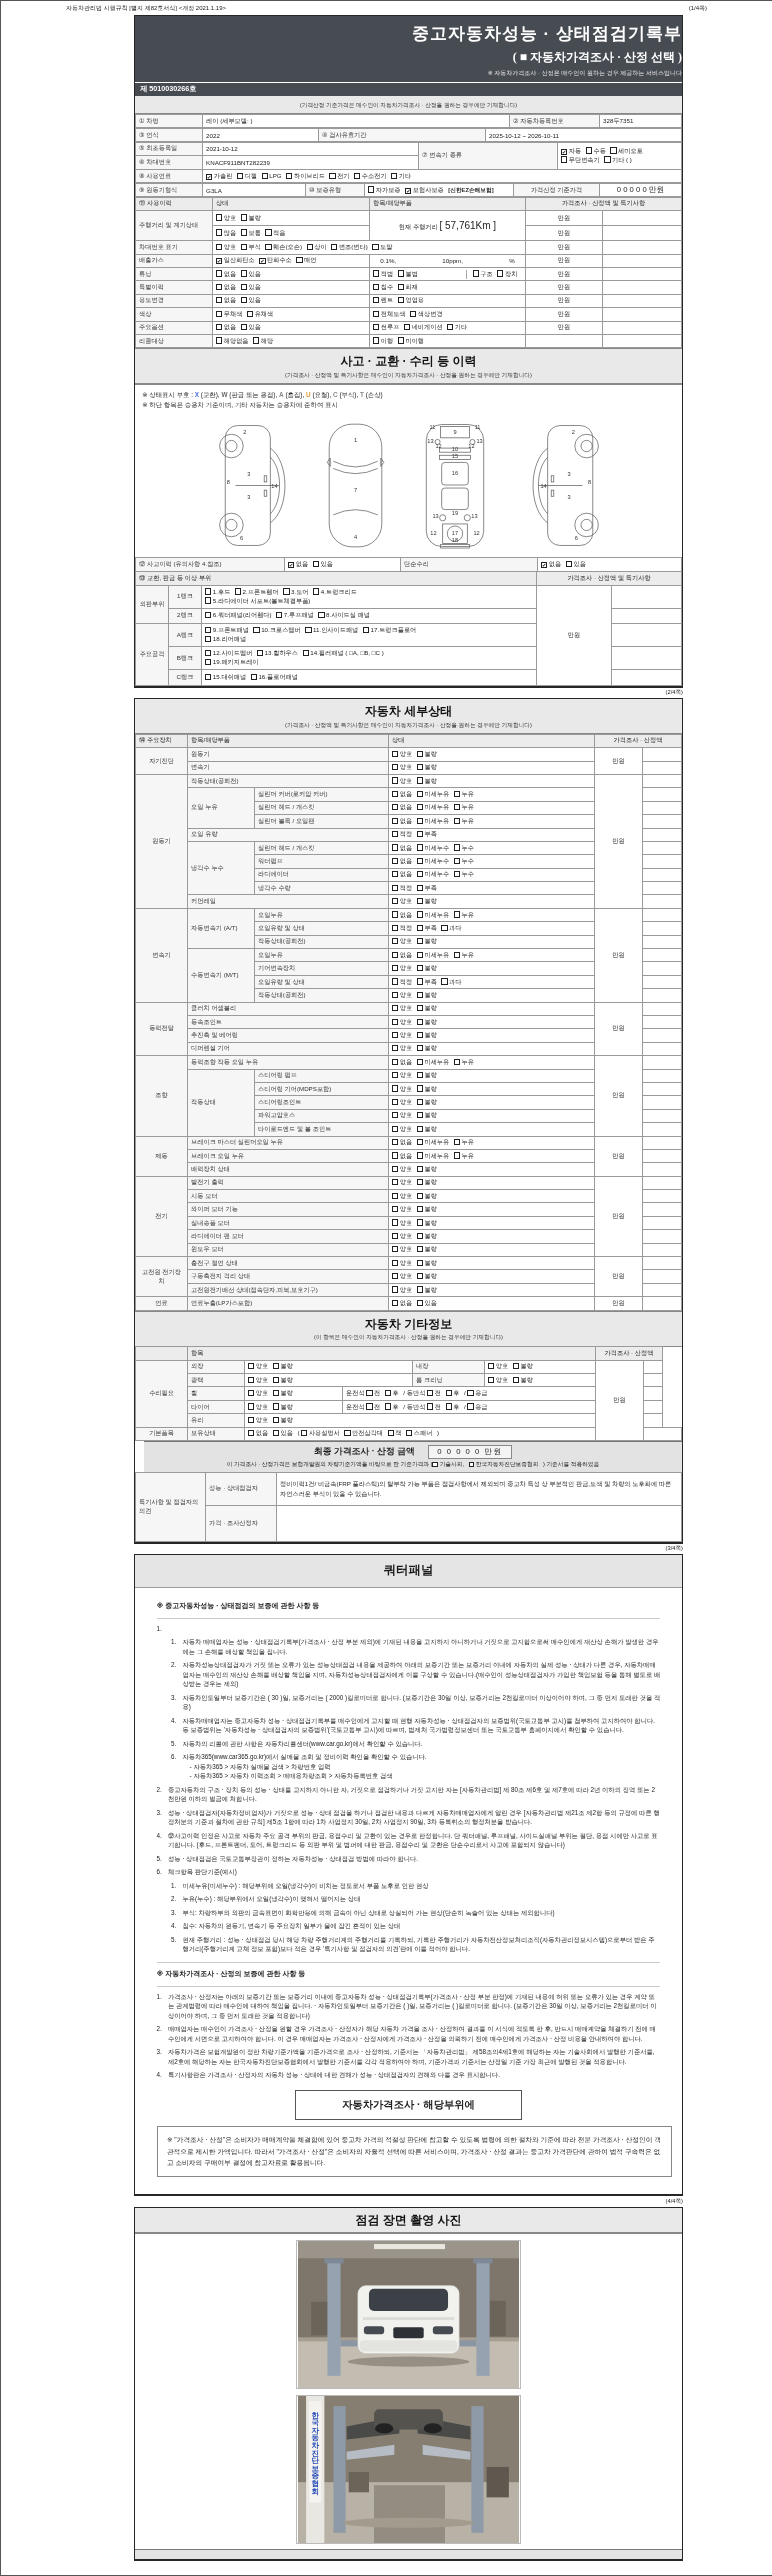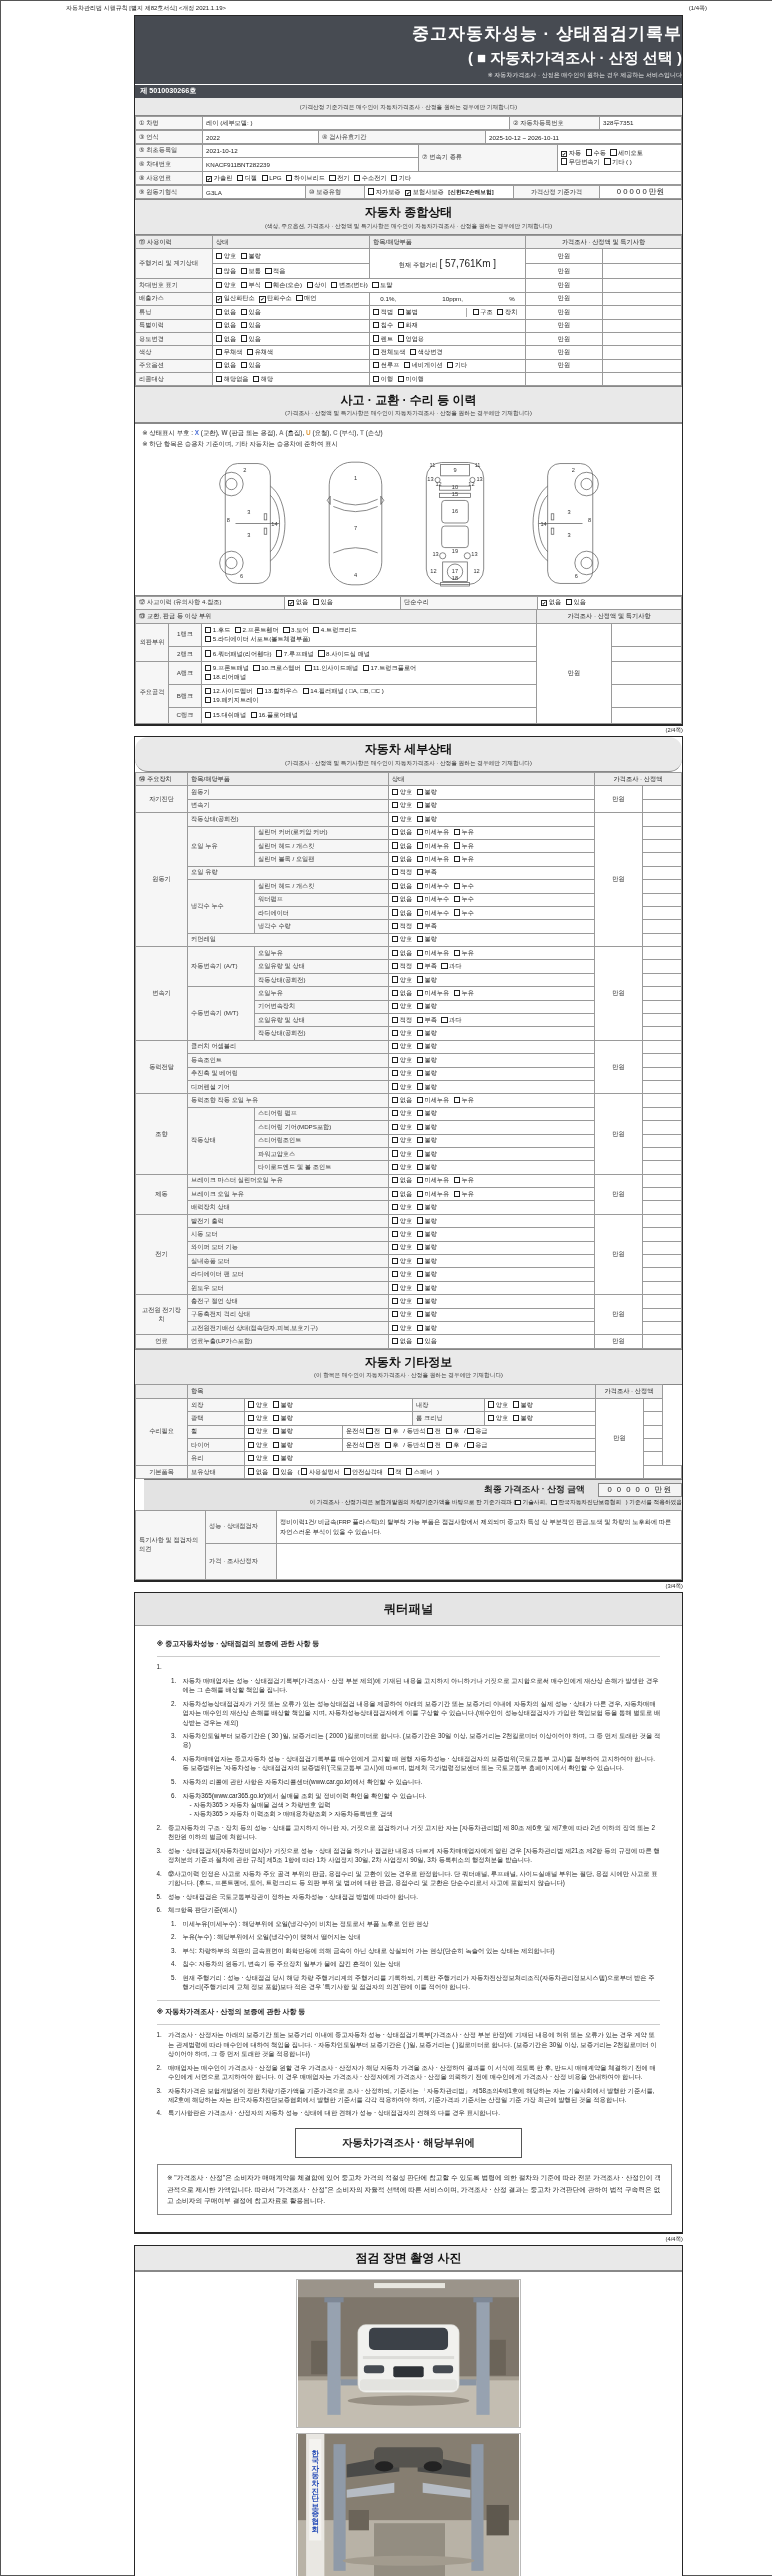--- a/index.html
+++ b/index.html
@@ -8,21 +8,21 @@
        font-family:"Liberation Sans","DejaVu Sans",sans-serif;color:#1c1c1c;}
   .frame{position:absolute;inset:0;border:0.5px solid #555;pointer-events:none;}
   .topline{width:641px;margin:0 auto;padding-top:3.6px;display:flex;justify-content:space-between;
            font-size:6px;color:#222;}
   .col{width:549px;margin:2.1px 0 0 134px;position:relative;}
   .box{border:1.5px solid #262626;border-bottom-width:2.6px;background:#fff;}
   .marker{text-align:right;font-size:5.7px;color:#222;padding:1.5px 0 1px;}
   .dark{background:#474b52;color:#fff;}
   .title-block{text-align:right;padding:6.7px 0 4.6px;}
   .title-block h1{font-size:17px;font-weight:bold;letter-spacing:1px;}
-  .title-block .subtitle{font-size:15px;margin-top:3.6px;font-weight:bold;}
+  .title-block .subtitle{font-size:12px;margin-top:3.6px;font-weight:bold;font-family:Liberation Serif, serif;}
   .title-block .svcnote{font-size:6px;margin-top:2.6px;color:#eee;font-weight:normal;}
   .docno{border-top:1px solid #fff;padding:1px 5.2px 2.1px;font-size:7.2px;font-weight:bold;}
   .sec{background:#e9e9e9;text-align:center;padding:4.1px 0 3.6px;border-top:0.5px solid #888;border-bottom:0.5px solid #888;}
   .sec h2{font-size:12px;font-weight:bold;color:#111;}
   .sec .sub{font-size:5.7px;margin-top:1.5px;color:#333;}
   table{width:100%;border-collapse:collapse;table-layout:fixed;margin-top:-0.5px;}
   td{border:0.5px solid #9a9a9a;font-size:6.2px;padding:1px 3.1px;height:13.4px;vertical-align:middle;overflow:hidden;}
   td.head{background:#ececec;color:#222;}
   .lbl{background:#f6f6f6;color:#333;}
   .ct{text-align:center;}
@@ -34,21 +34,21 @@
   .mileval{font-size:10px;}
   .emi{display:flex;justify-content:space-between;padding:0 7.2px;}
   .tun{display:flex;justify-content:space-between;align-items:center;}
   .tun .tg2{border-left:0.5px solid #aaa;padding-left:5.2px;}
   .legend{padding:4.1px 7.2px;font-size:6.4px;line-height:1.7;border-top:0.5px solid #888;}
   .legend b{font-weight:bold;}
   .diagrams{display:flex;justify-content:center;gap:25px;padding:5.2px 0 7.2px;border-bottom:0.5px solid #888;}
   .diagrams svg{display:block;}
   .dg{stroke:#5a5a5a;fill:none;stroke-width:1.4;}
   .dgn{font-size:11px;fill:#333;font-family:"Liberation Sans",sans-serif;}
-  .finalprice{background:#e3e3e3;text-align:right;padding:3.1px 0 3.1px;border-top:0.5px solid #777;margin-left:9px;}
+  .finalprice{background:#e3e3e3;text-align:center;padding:3.1px 0 3.1px;border-top:0.5px solid #777;margin-left:9px;}
   .finalprice .row1{font-size:8.8px;font-weight:bold;}
   .fpv{display:inline-block;border:0.5px solid #888;background:#f4f4f4;padding:1px 8.2px;margin-left:13.4px;
        font-size:7.7px;font-weight:normal;letter-spacing:1.5px;}
   .fpnote{font-size:5.7px;margin-top:2.1px;font-weight:normal;}
   .fpnote .cb{width:5.7px;height:5.7px;}
   .notice-head{background:#e5e5e5;text-align:center;padding:7.2px 0;border-bottom:0.5px solid #999;}
   .notice-head h2{font-size:12.4px;font-weight:bold;}
   .ncontent{padding:10.3px 21.6px 9.3px;font-size:6.3px;line-height:1.5;color:#222;}
   .nsec-title{font-weight:bold;font-size:7px;padding:3.1px 0 6.2px;border-bottom:0.5px solid #ccc;margin-bottom:5.2px;}
   .nsec-title2{font-weight:bold;font-size:7px;padding:6.2px 0;border-top:0.5px solid #ccc;border-bottom:0.5px solid #ccc;margin:8.2px 0 5.2px;}
@@ -167,24 +167,20 @@
               <td class="">G3LA</td>
               <td class="lbl">⑩ 보증유형</td>
               <td class=""><span class="opt"><span class="cb"></span>자가보증</span><span class="opt"><span class="cb on">✔</span>보험사보증</span><b style="font-size:5.7px">[신한EZ손해보험]</b></td>
               <td class="lbl ct">가격산정 기준가격</td>
               <td class="ct big">0 0 0 0 0 만원</td>
             </tr>
           </tbody>
         </table>
       </div>
 
-    <div class="sec">
-      <h2>자동차 종합상태</h2>
-      <div class="sub">(색상, 주요옵션, 가격조사 · 산정액 및 특기사항은 매수인이 자동차가격조사 · 산정을 원하는 경우에만 기재합니다)</div>
-    </div>
     <table id="overall-table">
         <colgroup>
           <col style="width:77px">
           <col style="width:157px">
           <col style="width:156px">
           <col style="width:77px">
           <col>
         </colgroup>
         <tbody>
           <tr>
@@ -420,21 +416,21 @@
             <td class=""><span class="opt"><span class="cb"></span>15.대쉬패널</span><span class="opt"><span class="cb"></span>16.플로어패널</span></td>
             <td class=""></td>
           </tr>
         </tbody>
       </table>
   </div>
 
   <div class="marker">(2/4쪽)</div>
 
   <div class="box" id="box2">
-    <div class="sec" style="border-top:none;border-radius:13px;">
+    <div class="sec" style="border-top:none;">
       <h2>자동차 세부상태</h2>
       <div class="sub">(가격조사 · 산정액 및 특기사항은 매수인이 자동차가격조사 · 산정을 원하는 경우에만 기재합니다)</div>
     </div>
     <table id="detail-table">
         <colgroup>
           <col style="width:52px">
           <col style="width:67px">
           <col style="width:134px">
           <col style="width:206px">
           <col style="width:48px">

